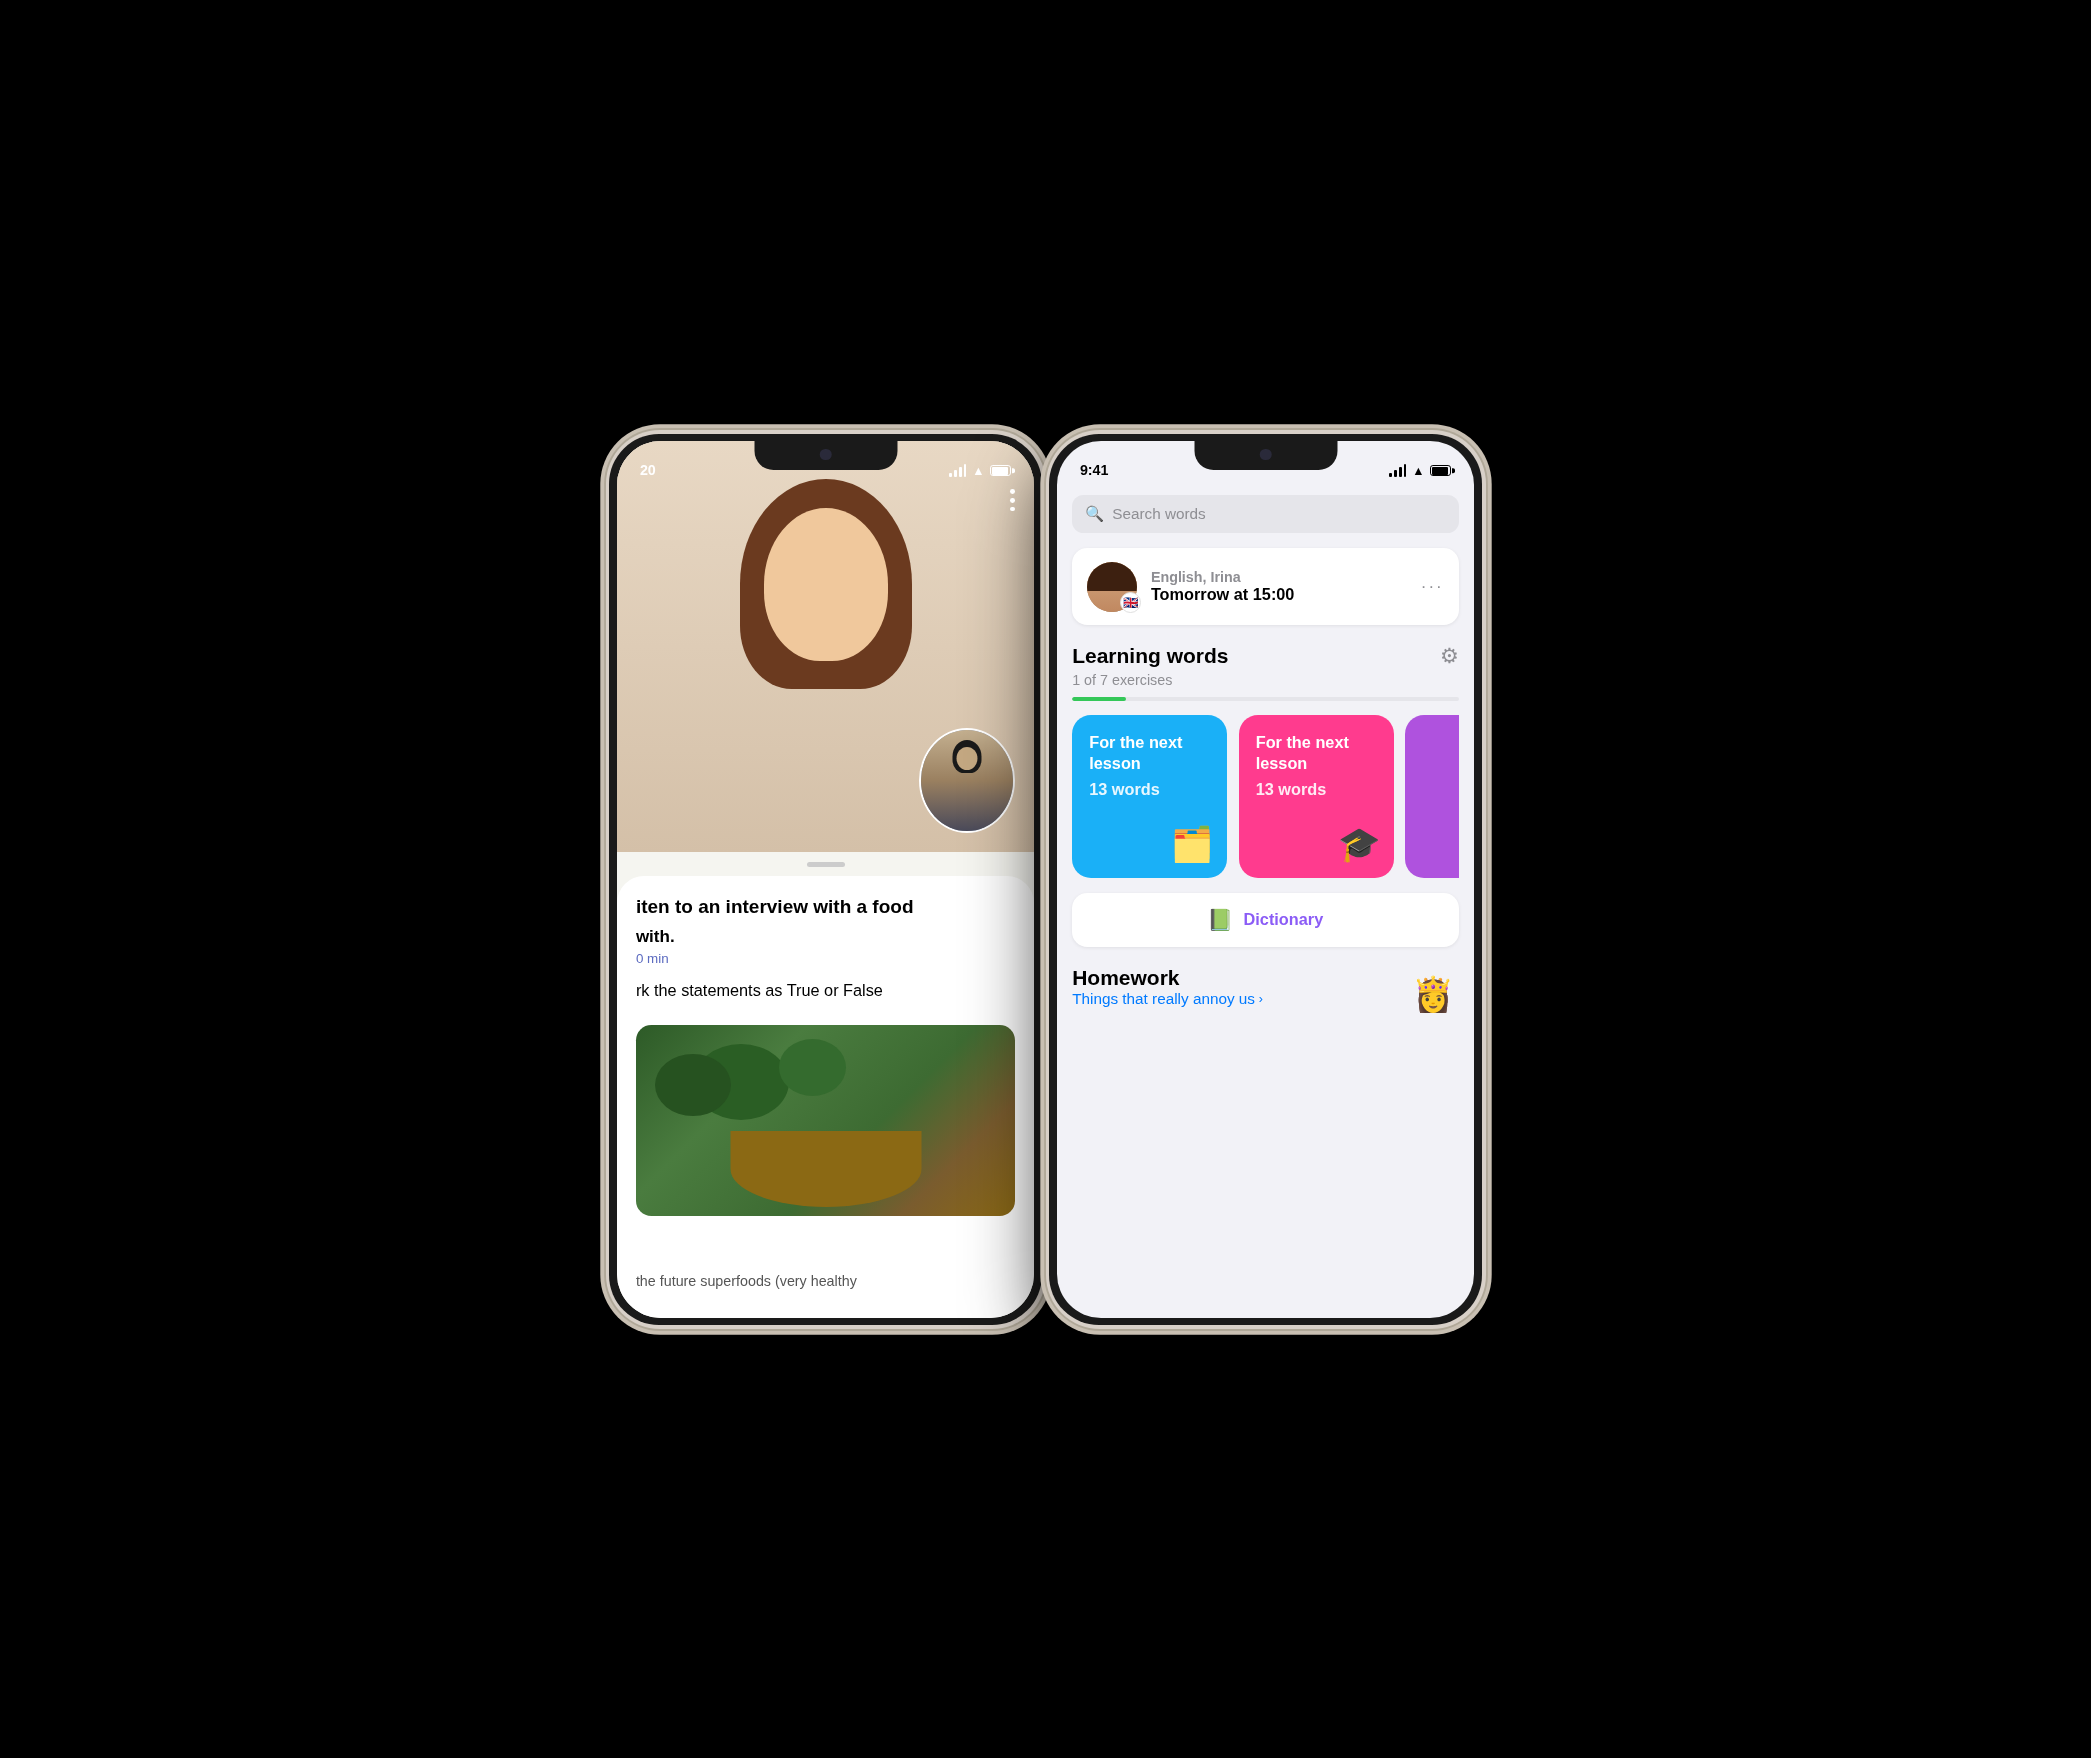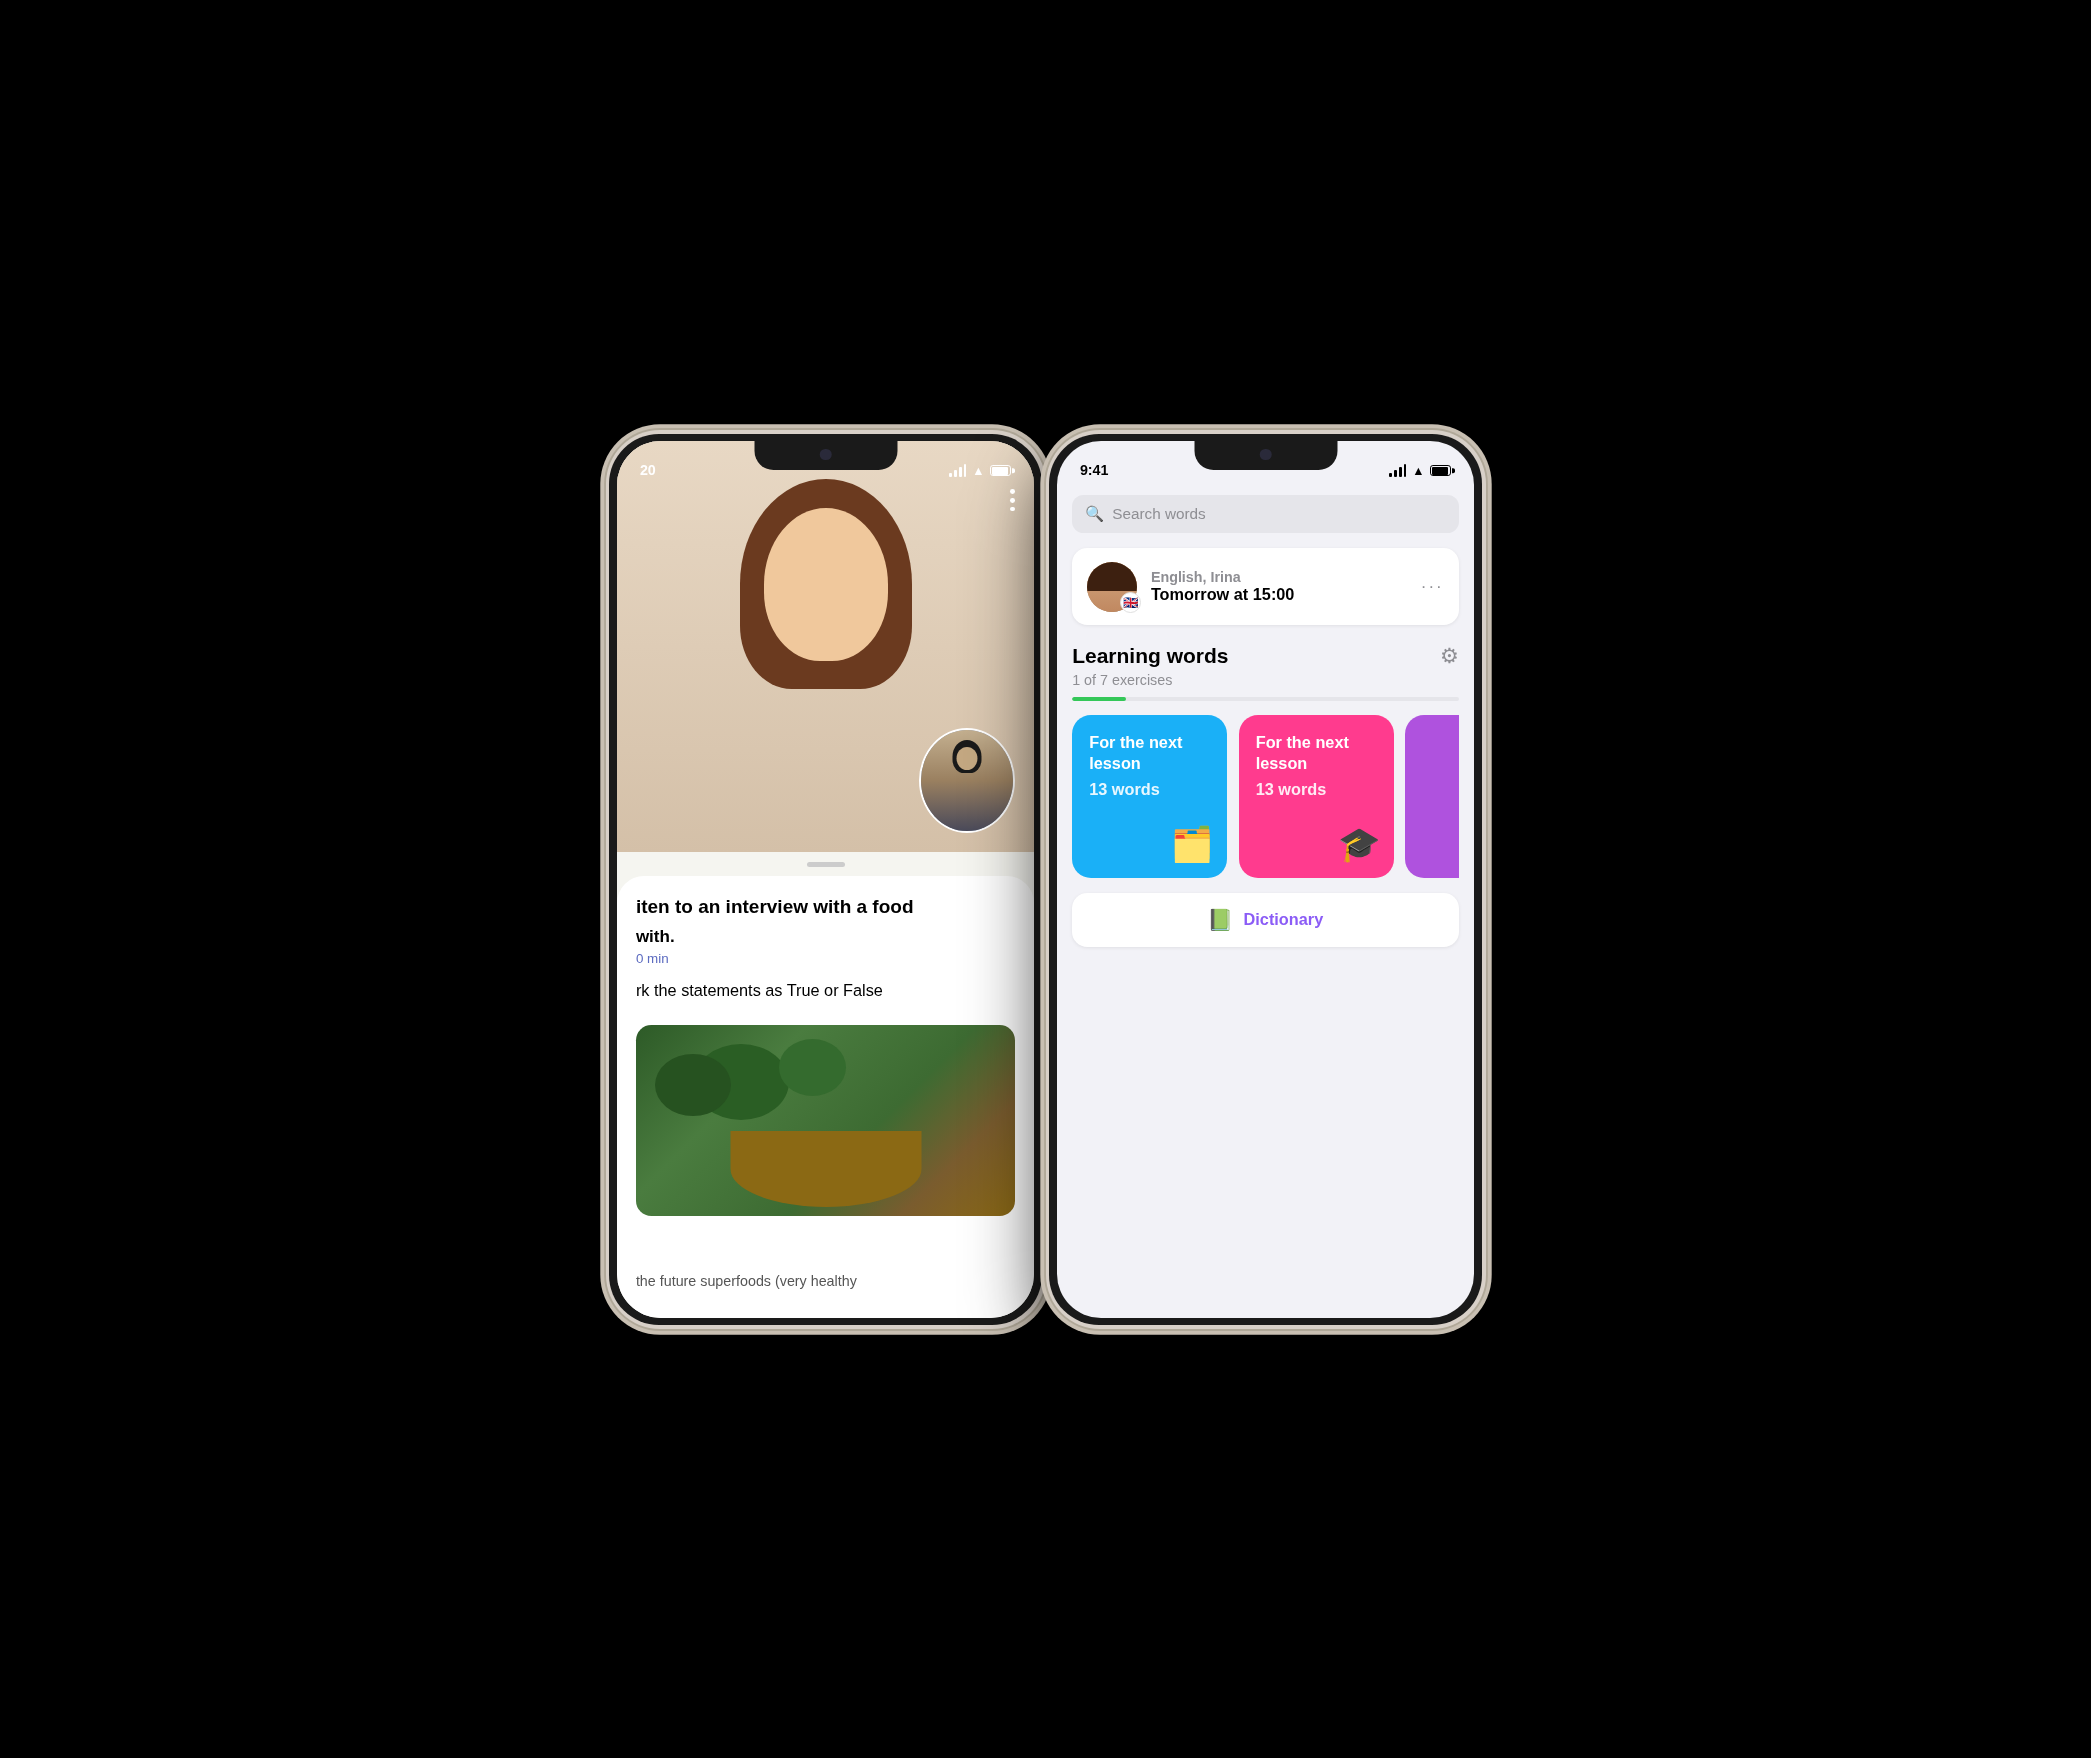--- a/index.html
+++ b/index.html
@@ -867,20 +867,32 @@
               
             </div>
 
           </div>
 
           <div class="dictionary-btn">
             <span class="dict-icon">📗</span>
             <span class="dict-label">Dictionary</span>
           </div>
 
+          <div class="homework-header">
+            <div>
+              <div class="homework-title">Homework</div>
+              <div class="homework-link">
+                <span>Things that really annoy us</span>
+                <span class="chevron-right">›</span>
+              </div>
+            </div>
+            <div class="homework-emoji">
+              <span>👸</span>
+            </div>
+          </div>
 
 
         </div>
       </div>
     </div>
   </div>
 
 </div>
 
 

